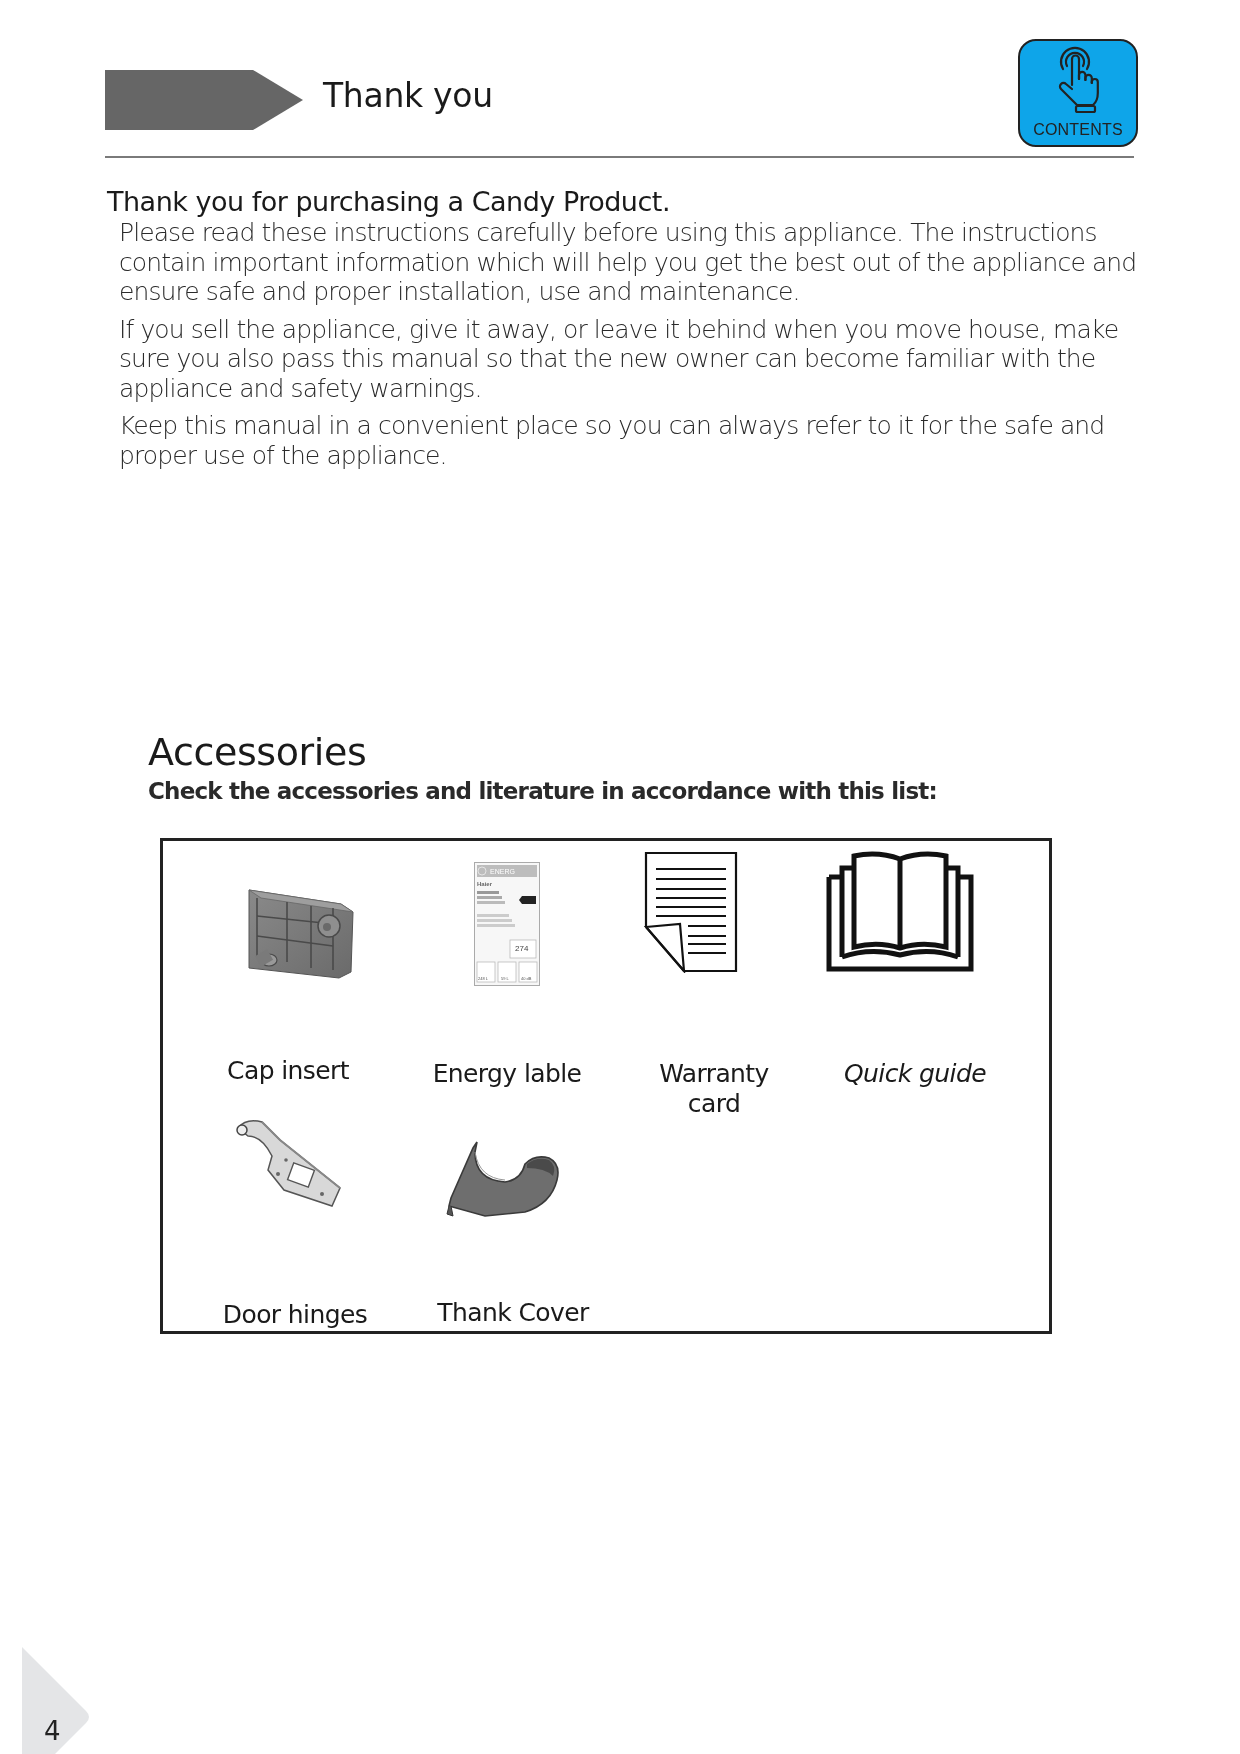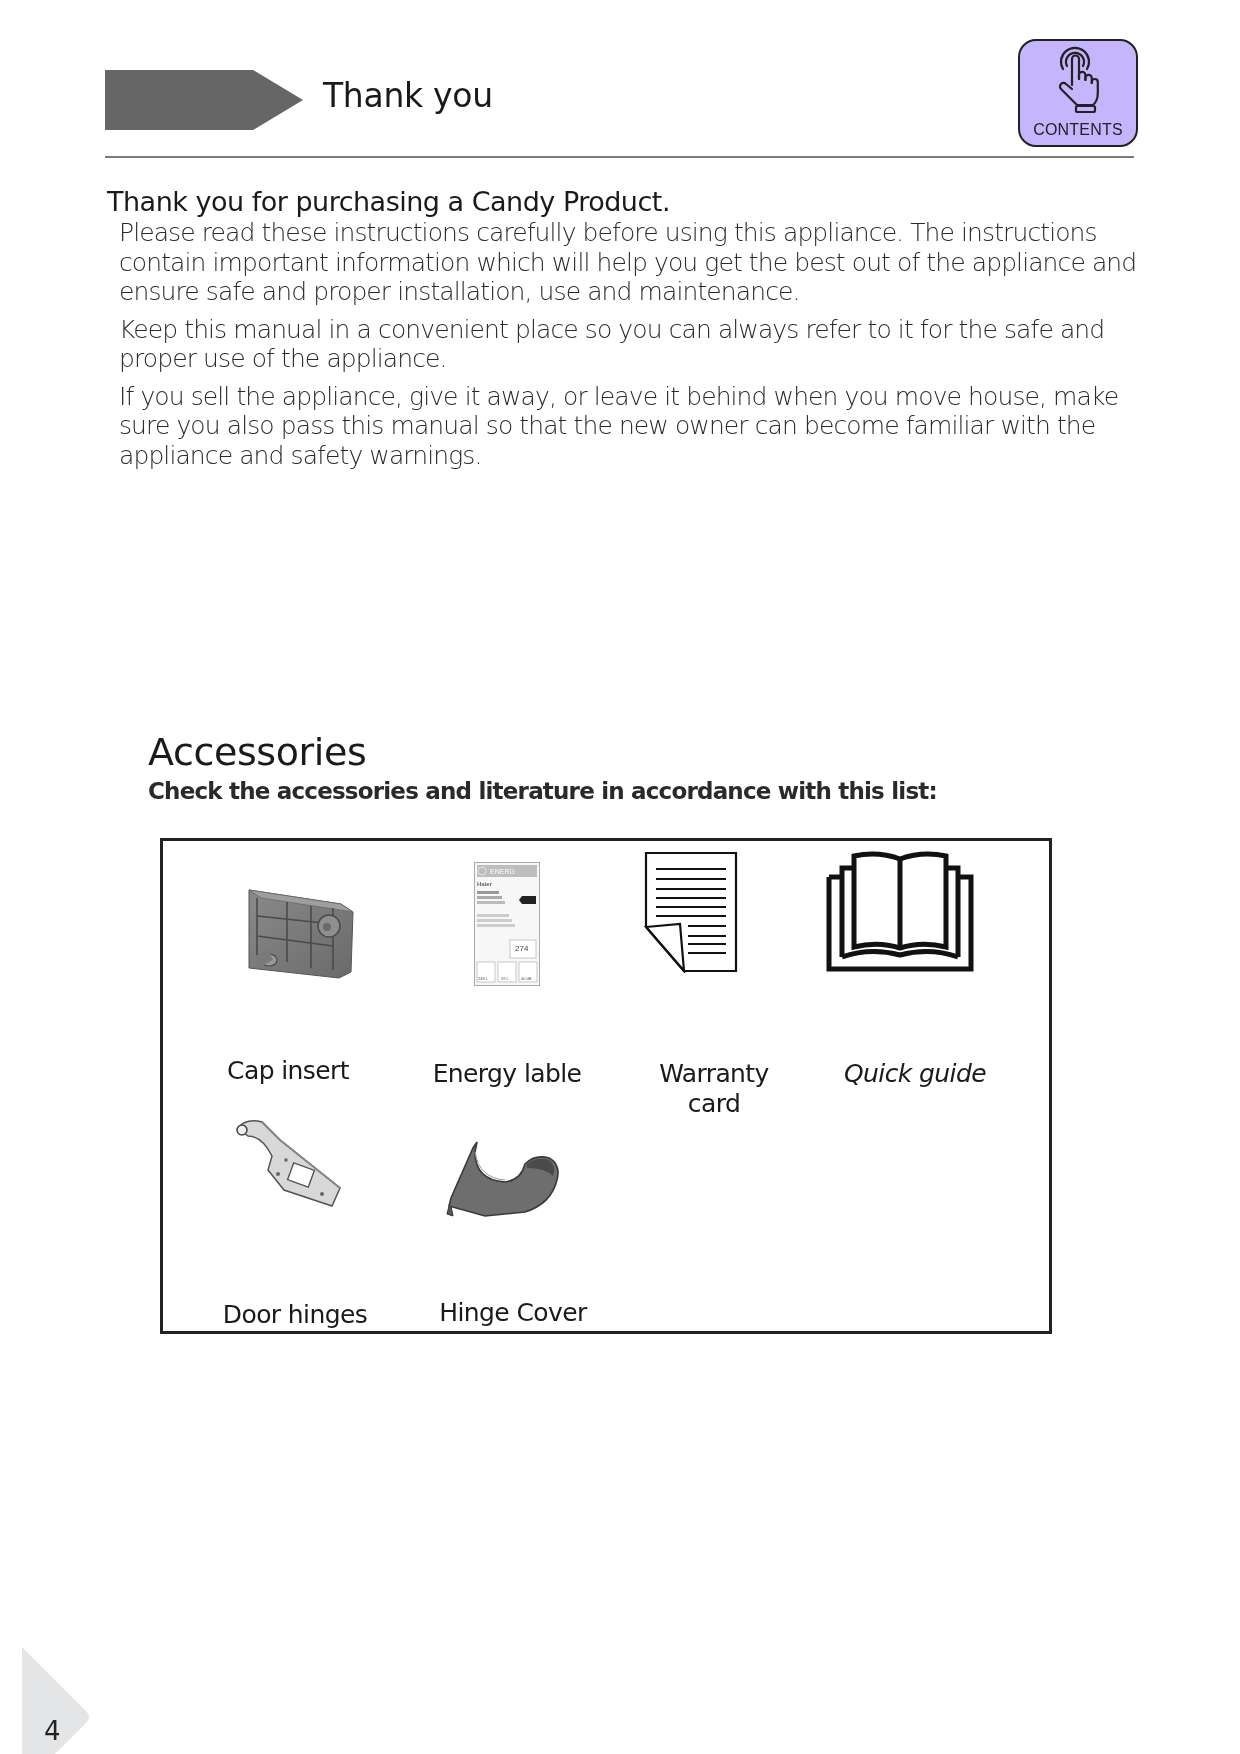--- a/index.html
+++ b/index.html
@@ -8,21 +8,21 @@
 
   .lang-tab { position: absolute; left: 105px; top: 70px; width: 198px; height: 60px; }
   .lang-tab svg { position: absolute; left: 0; top: 0; }
   .lang-tab .lang-text { position: absolute; left: 0; top: 0; width: 150px; height: 60px;
         line-height: 60px; text-align: center; color: #ffffff; font-size: 25px; letter-spacing: 0.5px; }
 
   .section-title { position: absolute; left: 323px; top: 76px; font-size: 33px; color: #1a1a1a;
         font-weight: 400; letter-spacing: -0.3px; }
 
   .contents-btn { position: absolute; left: 1018px; top: 39px; width: 120px; height: 108px;
-        border: 2px solid #222; border-radius: 18px; box-sizing: border-box; cursor: pointer; background: #c4b5fd; }
+        border: 2px solid #222; border-radius: 18px; box-sizing: border-box; cursor: pointer; background: #0ea5e9; }
   .contents-btn svg { position: absolute; left: 33px; top: 4px; }
   .contents-btn .contents-label { position: absolute; left: 0; right: 0; bottom: 6px; text-align: center;
         font-family: "Liberation Sans", sans-serif; font-size: 16px; color: #222; letter-spacing: 0.2px; }
 
   .header-rule { position: absolute; left: 105px; top: 156px; width: 1029px; height: 2px; background: #7a7a7a; }
 
   .intro-heading { position: absolute; left: 107px; top: 168px; font-size: 27px; font-weight: 400;
         color: #1a1a1a; letter-spacing: -0.5px; margin-top: 18px; }
 
   .intro-body { position: absolute; left: 107px; top: 218px; width: 1040px; font-size: 25px;
@@ -67,22 +67,22 @@
     </g>
   </svg>
   <div class="contents-label">CONTENTS</div>
 </div>
 
 <div class="header-rule"></div>
 
 <div class="intro-heading">Thank you for purchasing a Candy Product.</div>
 <div class="intro-body">
   <p>Please read these instructions carefully before using this appliance. The instructions contain important information which will help you get the best out of the appliance and ensure safe and proper installation, use and maintenance.</p>
+  <p>If you sell the appliance, give it away, or leave it behind when you move house,  make sure you also pass this manual so that the new owner can become familiar with the appliance and safety warnings.</p>
   <p>Keep this manual in a convenient place so you can always refer to it for the safe and proper use of the appliance.</p>
-  <p>If you sell the appliance, give it away, or leave it behind when you move house,  make sure you also pass this manual so that the new owner can become familiar with the appliance and safety warnings.</p>
 </div>
 
 <div class="acc-heading">Accessories</div>
 <div class="acc-sub">Check the accessories and literature in accordance with this list:</div>
 
 <div class="acc-box"></div>
 
 <div class="acc-item">
   <svg class="pic" style="left:247px; top:878px;" width="108" height="104" viewBox="0 0 108 104">
     <defs>
@@ -189,19 +189,19 @@
   <div class="acc-label" style="left:195px; top:1252px;">Door hinges</div>
 </div>
 
 <div class="acc-item">
   <svg class="pic" style="left:445px; top:1138px;" width="118" height="82" viewBox="0 0 118 82">
     <path d="M32 4 L30 14 Q30 42 60 44 Q76 42 80 26 Q90 16 104 20 Q116 26 112 42 Q106 66 80 74 L40 78 L4 68 L6 60 L28 10 Z" fill="#6e6e6e" stroke="#3a3a3a" stroke-width="1.6"></path>
     <path d="M82 26 Q92 18 104 22 Q112 28 108 38 Q100 30 82 30 Z" fill="#4a4a4a"></path>
     <path d="M4 68 L2 76 L8 78 L6 68" fill="#555" stroke="#333" stroke-width="1"></path>
     <path d="M30 14 Q34 40 60 42" fill="none" stroke="#999" stroke-width="1"></path>
   </svg>
-  <div class="acc-label" style="left:413px; top:1250px;">Hinge Cover</div>
+  <div class="acc-label" style="left:413px; top:1250px;">Thank Cover</div>
 </div>
 
 <svg class="page-corner" width="70" height="107" viewBox="0 0 70 107">
   <path d="M0 0 L64 64 Q70 70 64 76 L33 107 L0 107 Z" fill="#e4e5e7"></path>
 </svg>
 <div class="page-num">4</div>
 
 </body></html>

